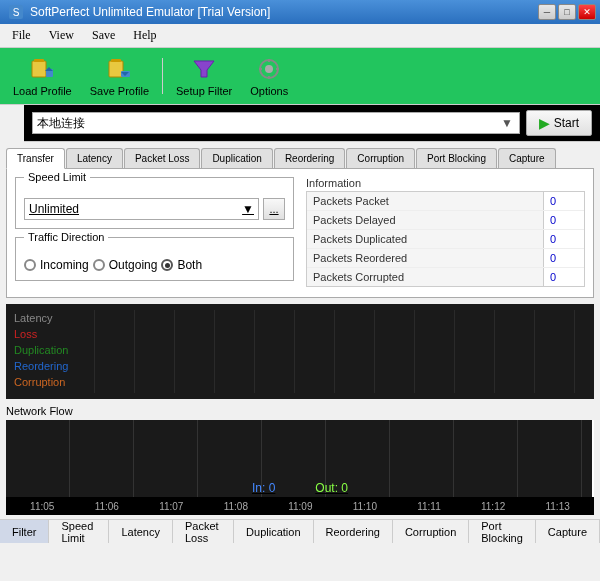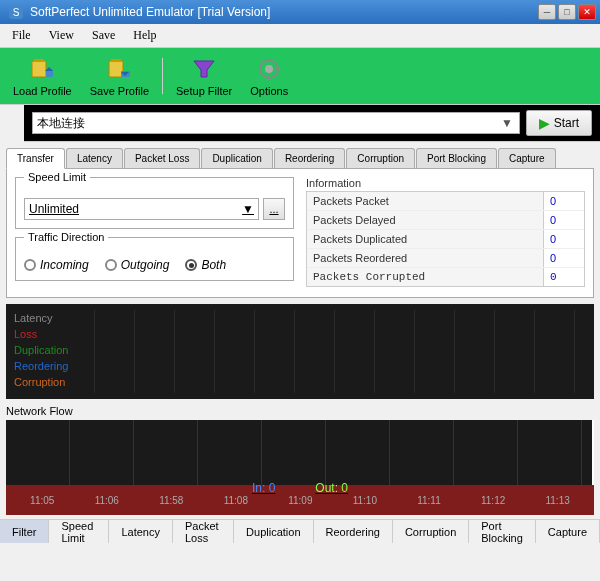--- a/index.html
+++ b/index.html
@@ -229,23 +229,22 @@
       display: flex;
       align-items: center;
       justify-content: center;
       cursor: pointer;
       font-size: 11px;
     }
 
     .radio-row {
       display: flex;
       align-items: center;
-      gap: 16px;
+      gap: 4px;
       margin-top: 6px;
-      font-style: italic;
     }
     .radio-item {
       display: flex;
       align-items: center;
       gap: 4px;
       cursor: pointer;
     }
     .radio-circle {
       width: 12px;
       height: 12px;
@@ -266,21 +265,21 @@
 
     
     .info-table {
       border: 1px solid #ccc;
       font-size: 11px;
     }
     .info-row {
       display: flex;
       border-bottom: 1px solid #eee;
     }
-    .info-row:last-child { border-bottom: none; font-family: Liberation Mono, monospace; }
+    .info-row:last-child { border-bottom: none; }
     .info-label {
       padding: 3px 6px;
       color: #333;
       flex: 1;
       background: #f5f5f5;
       border-right: 1px solid #ccc;
     }
     .info-value {
       padding: 3px 6px;
       color: #0000cc;
@@ -344,24 +343,25 @@
         transparent 63px,
         #333 63px,
         #333 64px
       );
     }
     .flow-timeline {
       position: absolute;
       bottom: 0;
       left: 0;
       right: 0;
-      height: 30px;
-      background: #7f1d1d;
-      display: flex;
-      align-items: center;
+      height: 18px;
+      background: #000000;
+      display: flex;
+      align-items: center;
+      text-decoration: underline;
     }
     .flow-time-labels {
       display: flex;
       justify-content: space-around;
       width: 100%;
       padding: 0 4px;
     }
     .time-label {
       color: #aaa;
       font-size: 10px;
@@ -582,21 +582,21 @@
 
 <div class="network-flow-section">
   <div class="network-flow-title">Network Flow</div>
   <div class="network-flow-chart">
     <div class="flow-grid"></div>
     <div class="flow-line"></div>
     <div class="flow-timeline">
       <div class="flow-time-labels">
         <span class="time-label">11:05</span>
         <span class="time-label">11:06</span>
-        <span class="time-label">11:58</span>
+        <span class="time-label">11:07</span>
         <span class="time-label">11:08</span>
         <span class="time-label">11:09</span>
         <span class="time-label">11:10</span>
         <span class="time-label">11:11</span>
         <span class="time-label">11:12</span>
         <span class="time-label">11:13</span>
       </div>
     </div>
     <div style="position:absolute; bottom:20px; left:0; right:0; display:flex; justify-content:center; gap:40px;text-decoration:underline;">
       <span class="flow-in">In: 0</span>

